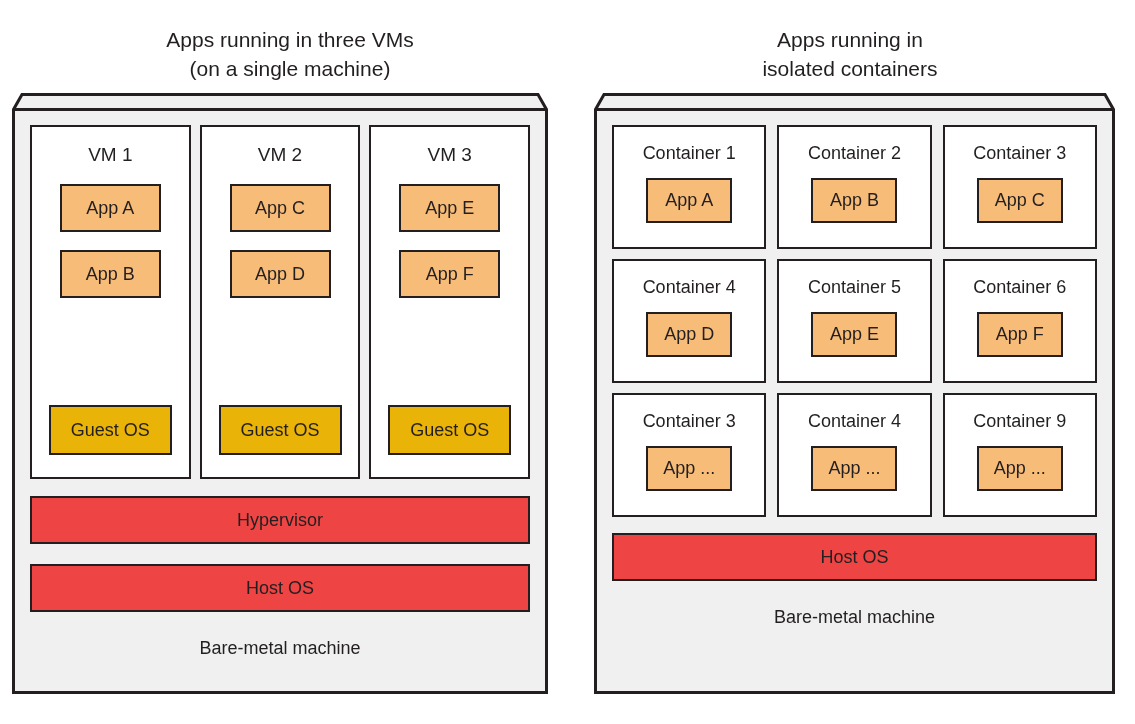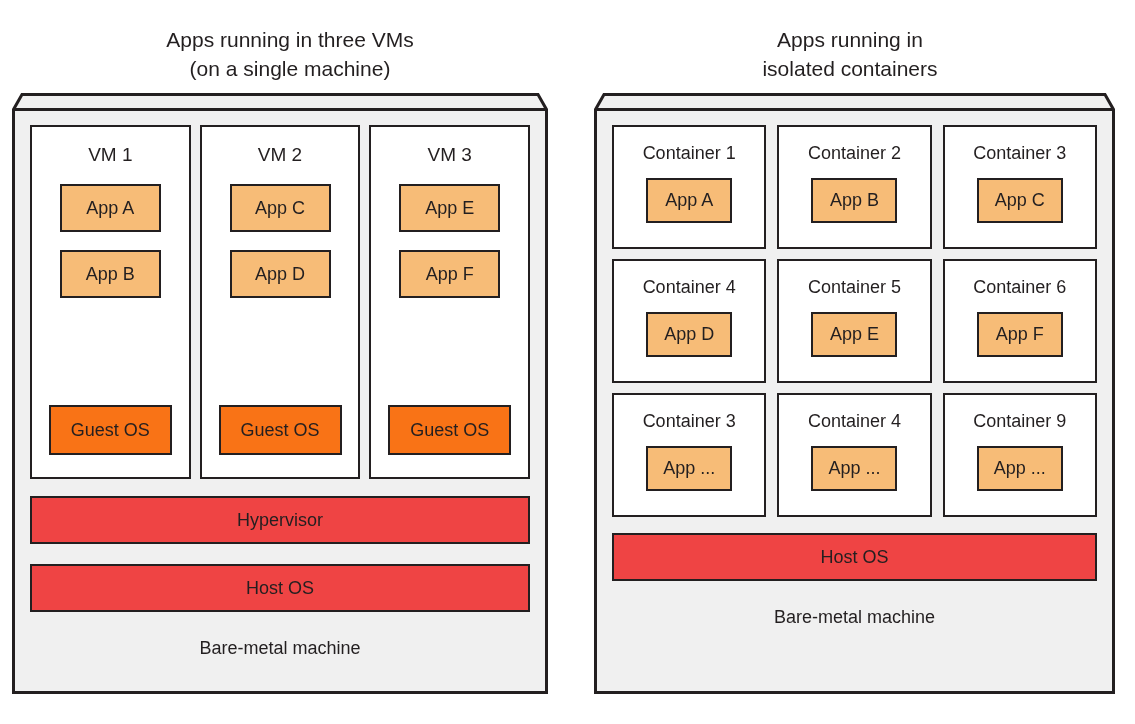--- a/index.html
+++ b/index.html
@@ -91,21 +91,21 @@
     color: #231f20;
   }
   .vm-box .app-box:first-of-type { margin-top: 19px; }
 
   .guest-os {
     box-sizing: border-box;
     width: 123px;
     height: 50px;
     margin-top: auto;
     margin-bottom: 22px;
-    background: #f97316;
+    background: #eab308;
     border: 2.5px solid #231f20;
     display: flex;
     align-items: center;
     justify-content: center;
     font-size: 18px;
     color: #231f20;
     text-align: right;
   }
 
   

